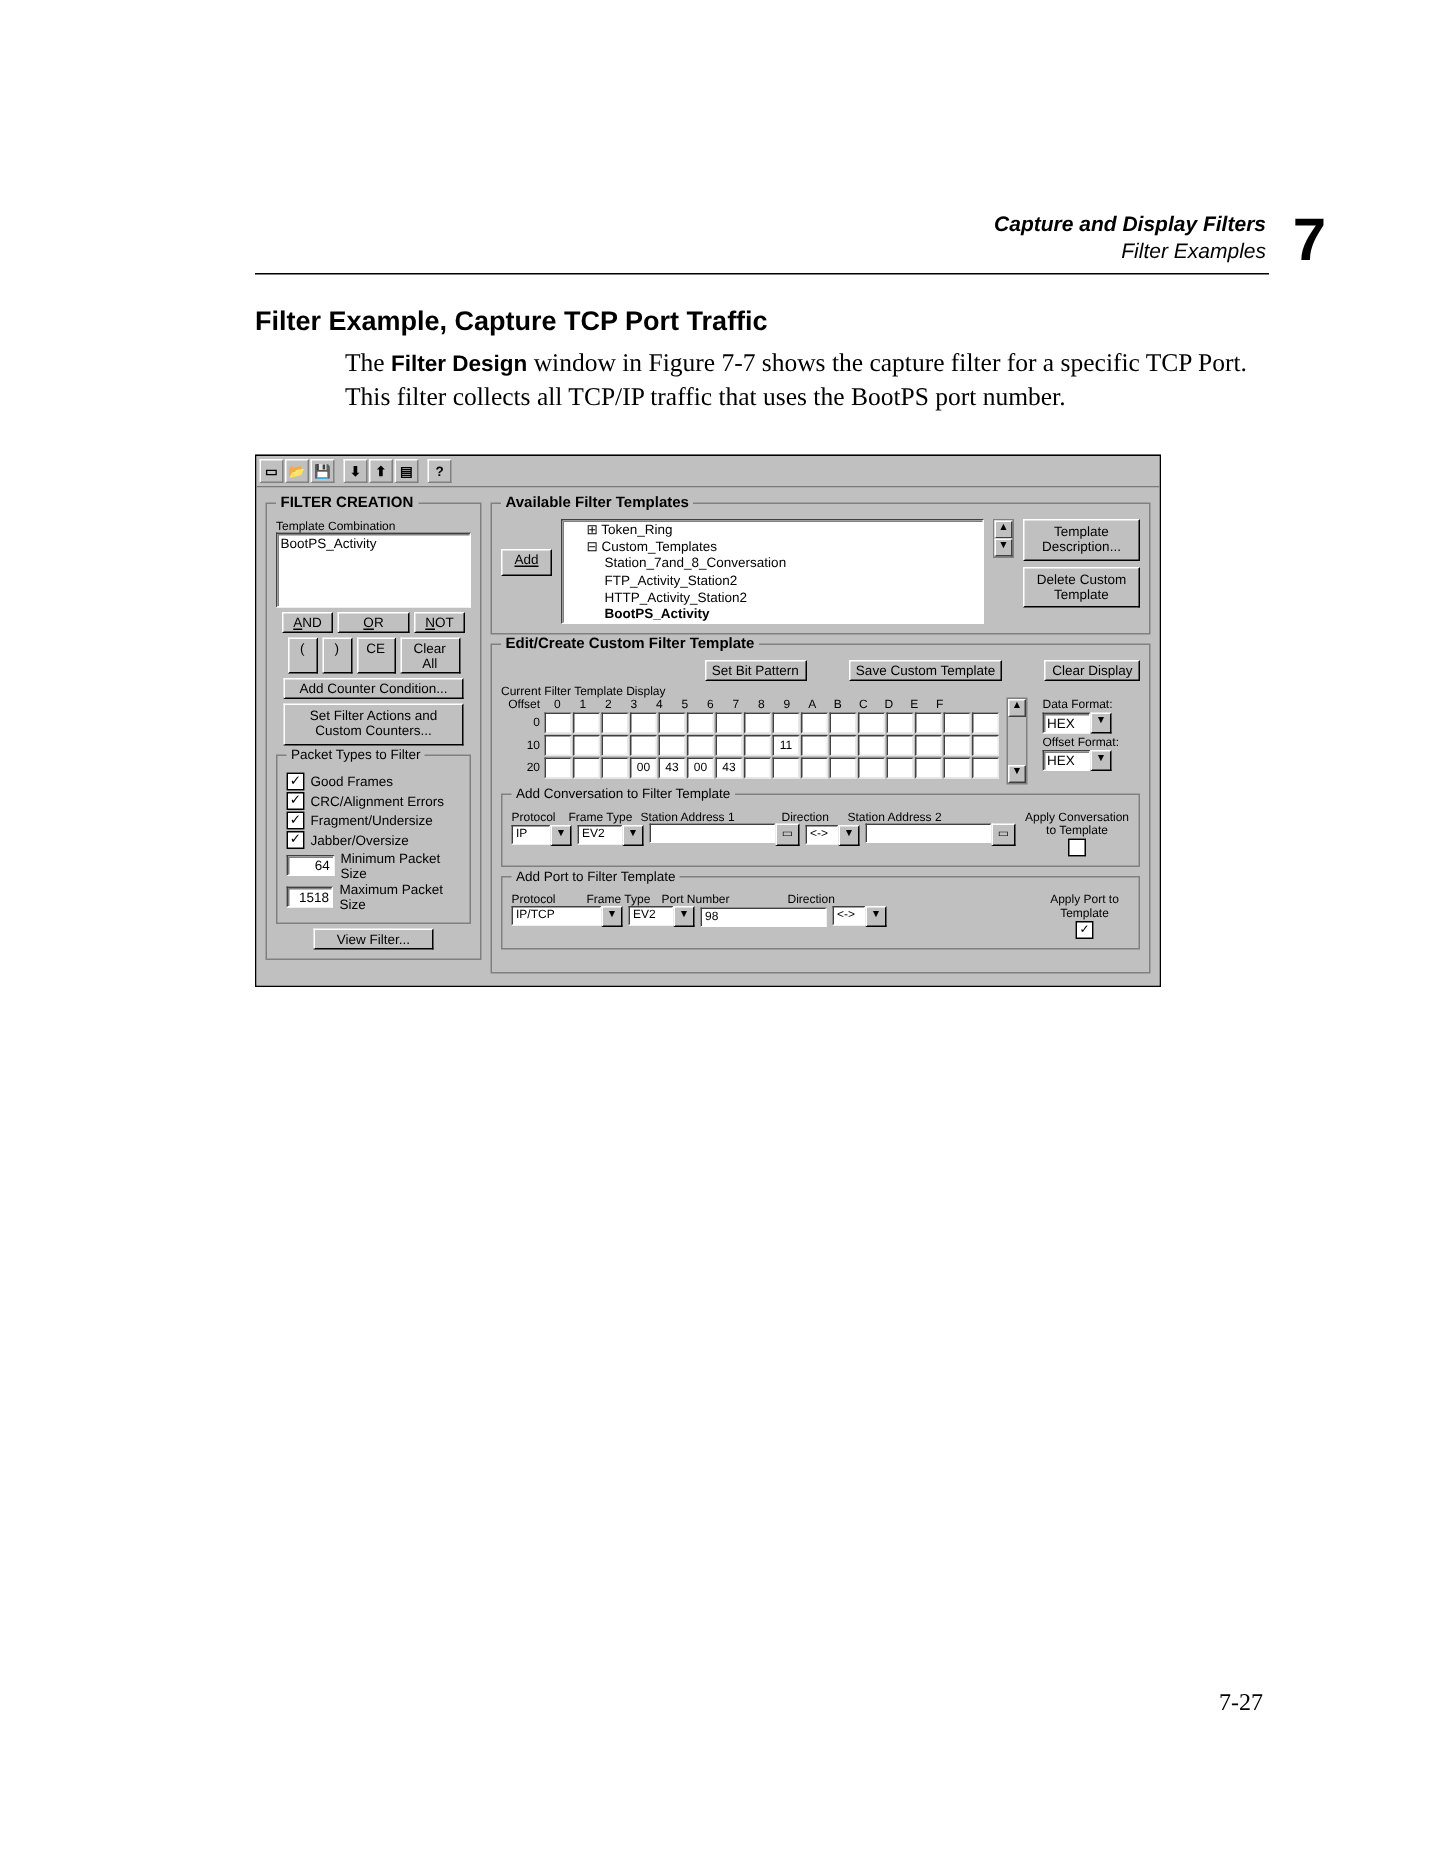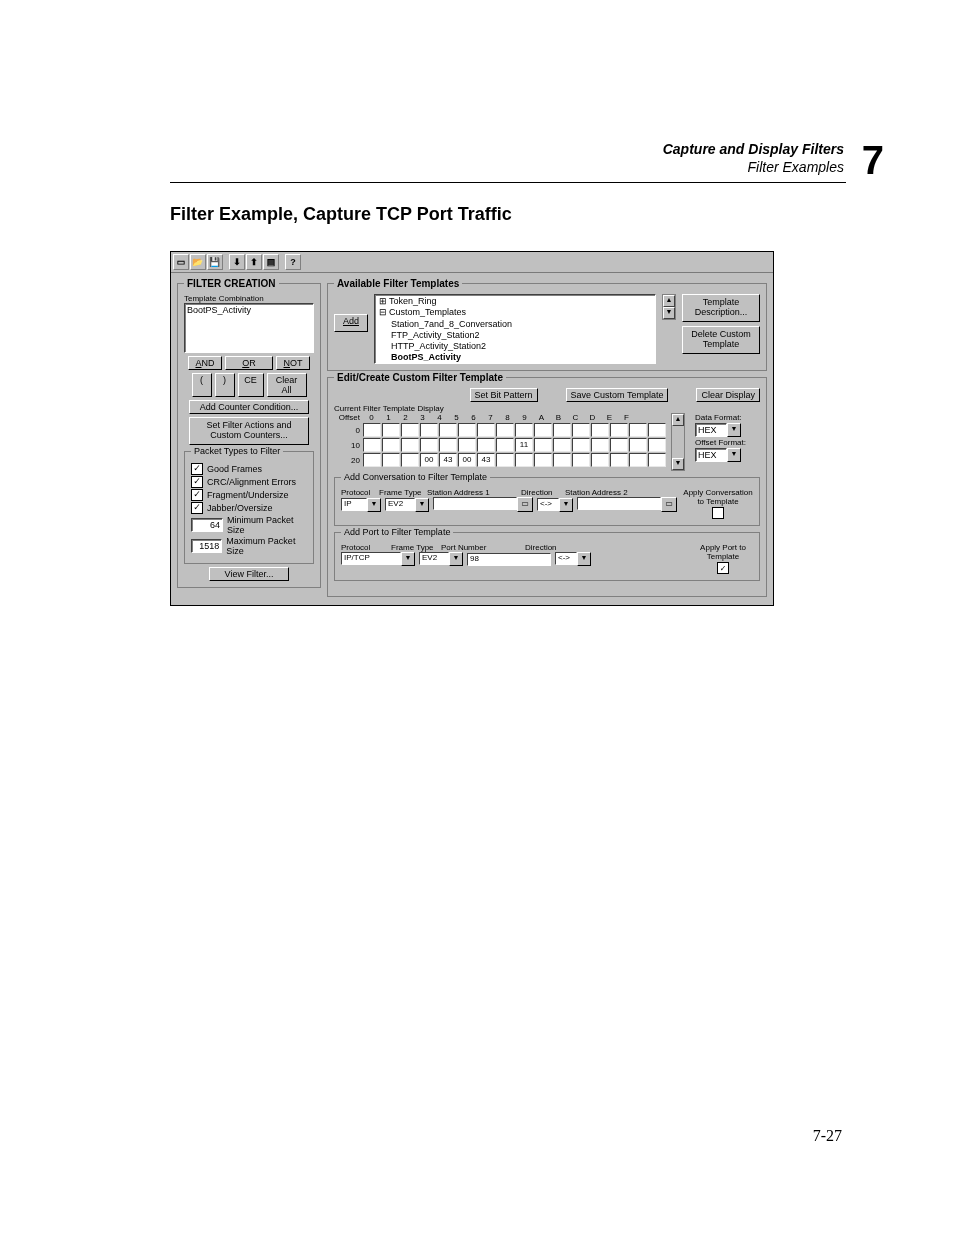--- a/index.html
+++ b/index.html
@@ -141,21 +141,21 @@
   .num { width:34px; text-align:right; }
 
   
   .tree-area {
     display:flex; gap:6px; align-items:flex-start;
   }
   .tree {
     flex:1; height:70px;
     overflow:hidden;
     line-height:1.25;
-    padding-left:4px;
+    padding-left:16px;
   }
   .tree .n { white-space:nowrap; }
   .tree .i1 { padding-left:12px; }
   .tree .sel { font-weight:bold; }
   .sb { width:12px; background:#c0c0c0; border:1px solid #808080; display:flex; flex-direction:column; justify-content:space-between;}
   .sb .arr { height:10px; background:#c0c0c0; border:1px solid #fff; border-right-color:#404040; border-bottom-color:#404040; font-size:7px; text-align:center;}
   .side-btns { width:78px; display:flex; flex-direction:column; gap:4px; }
   .side-btns .btn { width:100%; padding:3px 2px; line-height:1.1; }
 
   
@@ -220,20 +220,23 @@
 
   <div class="running-head">
     <div class="line1">Capture and Display Filters</div>
     <div class="line2">Filter Examples</div>
     <div class="chapter-num">7</div>
   </div>
   <div class="rule"></div>
 
   <h2 class="section">Filter Example, Capture TCP Port Traffic</h2>
 
+  <p class="body">
+    <span>The </span><span class="bold">Filter Design</span><span> window in Figure 7-7 shows the capture filter for a specific TCP Port. This filter collects all TCP/IP traffic that uses the BootPS port number.</span>
+  </p>
 
   <div class="shot-wrap">
     <div class="shot">
 
       <div class="toolbar">
         <span class="tbtn">▭</span>
         <span class="tbtn">📂</span>
         <span class="tbtn">💾</span>
         <span class="tsep"></span>
         <span class="tbtn">⬇</span>

